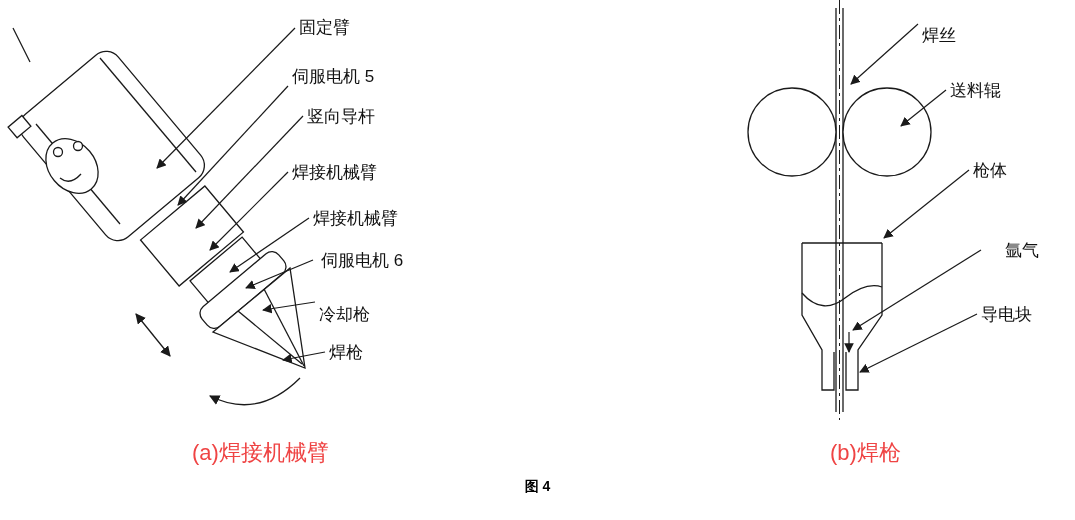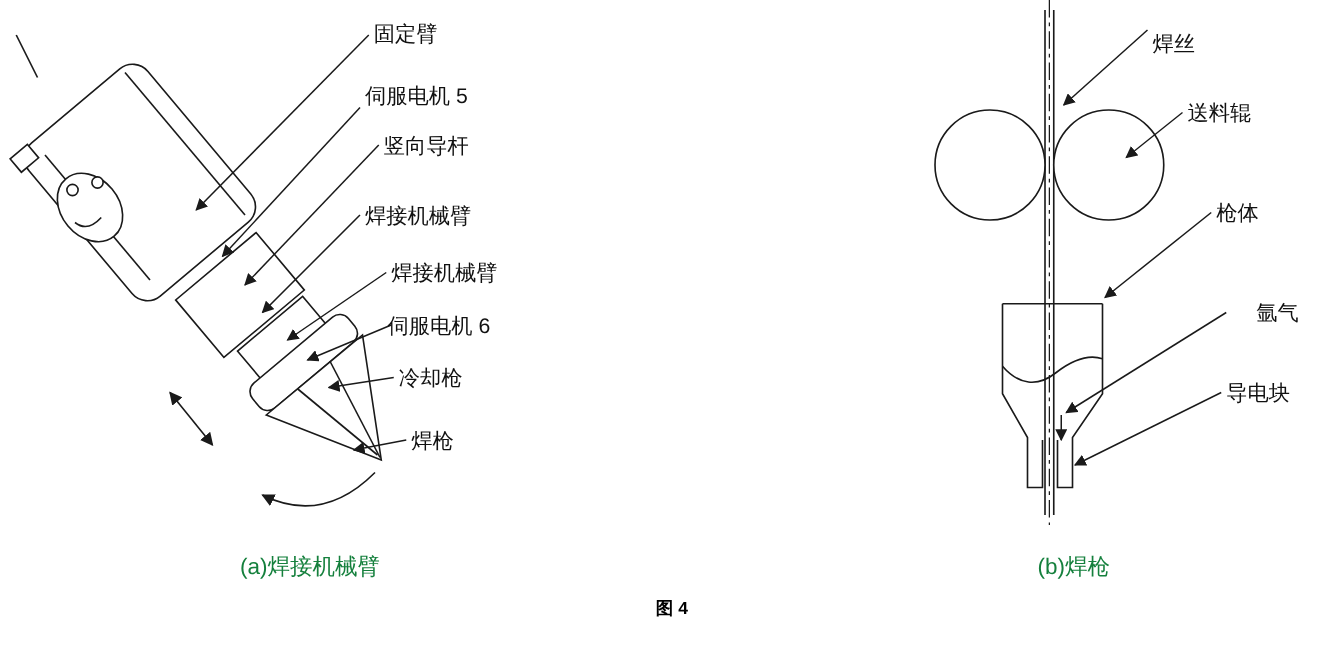--- a/index.html
+++ b/index.html
@@ -2,21 +2,21 @@
 <html><head>
 <meta charset="utf-8">
 <style>
   html,body { margin:0; padding:0; background:#ffffff; }
   .canvas {
     position:relative; width:1042px; height:520px; background:#ffffff;
     font-family:"Liberation Sans", sans-serif; color:#111111; overflow:hidden;
   }
   .diagram-svg { position:absolute; left:0; top:0; width:1075px; height:520px; }
   .label { position:absolute; font-size:17px; line-height:20px; white-space:nowrap; color:#111; }
-  .caption { position:absolute; font-size:18px; line-height:22px; white-space:nowrap; color:#15803d; }
+  .caption { position:absolute; font-size:22px; line-height:22px; white-space:nowrap; color:#ef4444; }
   .fig-title {
     position:absolute; left:0; top:478px; width:1075px;
     display:flex; justify-content:center; gap:16px;
     font-size:14px; font-weight:bold; color:#000;
   }
   svg line, svg path, svg rect, svg circle, svg ellipse { vector-effect:none; }
 </style>
 </head>
 <body>
 
@@ -96,22 +96,22 @@
       <line x1="981" y1="250" x2="853" y2="330" marker-end="url(#arrow)"></line>
       <line x1="977" y1="314" x2="860" y2="372" marker-end="url(#arrow)"></line>
     </g>
   </svg>
 
   <div class="label" style="left:299px; top:18px;">固定臂</div>
   <div class="label" style="left:292px; top:67px;text-align:center;">伺服电机 5</div>
   <div class="label" style="left:307px; top:107px;">竖向导杆</div>
   <div class="label" style="left:292px; top:163px;">焊接机械臂</div>
   <div class="label" style="left:313px; top:209px;">焊接机械臂</div>
-  <div class="label" style="left:310px; top:251px;">伺服电机 6</div>
-  <div class="label" style="left:319px; top:293px;">冷却枪</div>
+  <div class="label" style="left:321px; top:251px;">伺服电机 6</div>
+  <div class="label" style="left:319px; top:305px;">冷却枪</div>
   <div class="label" style="left:329px; top:343px;">焊枪</div>
 
   <div class="label" style="left:922px; top:26px;">焊丝</div>
   <div class="label" style="left:950px; top:81px;">送料辊</div>
   <div class="label" style="left:973px; top:161px;">枪体</div>
   <div class="label" style="left:985px; top:241px;margin-left:20px;">氩气</div>
   <div class="label" style="left:981px; top:305px;">导电块</div>
 
   <div class="caption" style="left:192px; top:442px;">(a)焊接机械臂</div>
   <div class="caption" style="left:830px; top:442px;">(b)焊枪</div>

